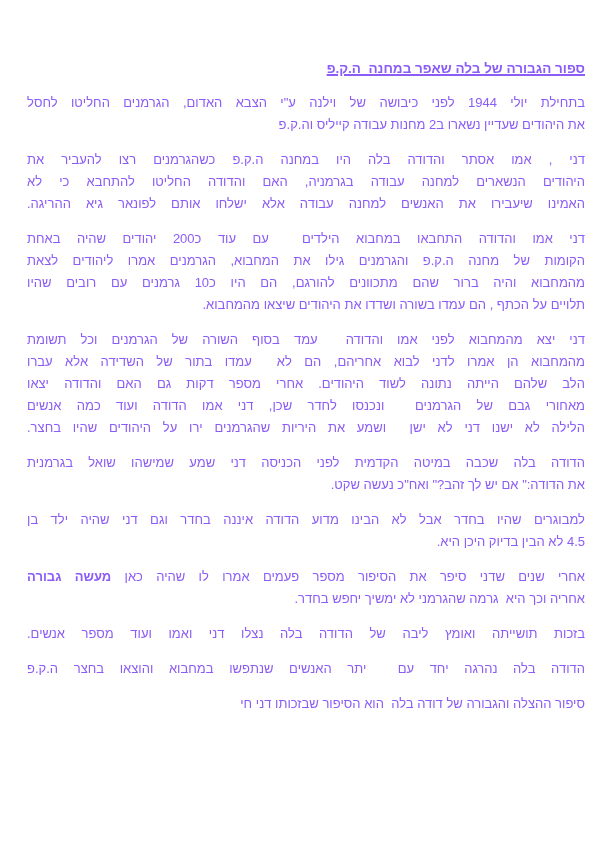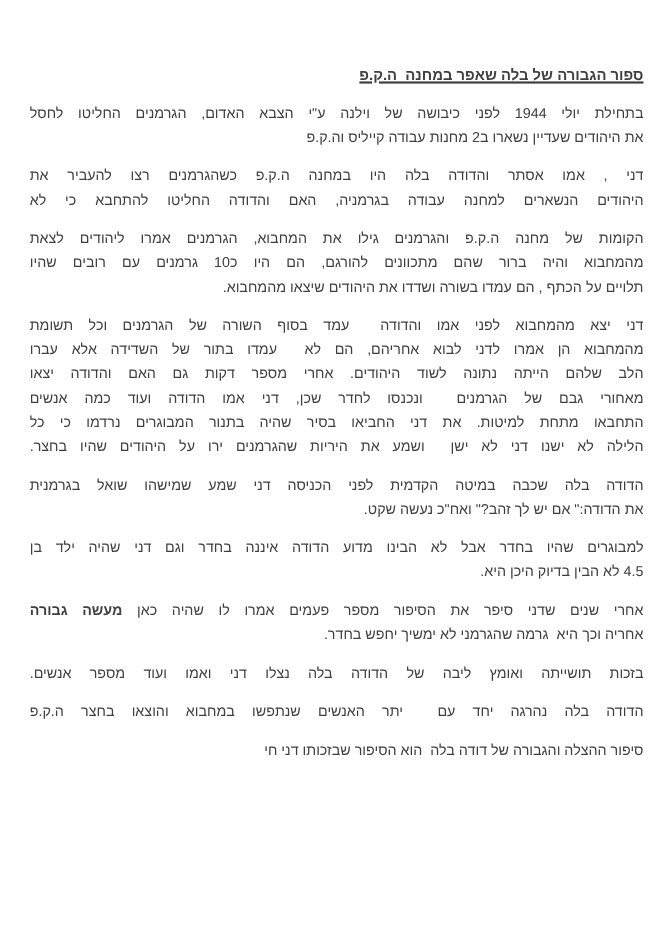--- a/index.html
+++ b/index.html
@@ -45,42 +45,43 @@
     text-align: justify;
     text-align-last: justify;
   }
   .line b {
     font-weight: bold;
   }
 </style>
 </head>
 <body>
 
-<div class="page" style="background: rgb(255, 255, 255); color: #404040;">
+<div class="page" style="background: rgb(255, 255, 255); color: #8b5cf6;">
   <div class="title">ספור הגבורה של בלה שאפר במחנה  ה.ק.פ</div>
   <div id="doc-body">
       <div class="para">
         <div class="line full">בתחילת יולי 1944 לפני כיבושה של וילנה ע"י הצבא האדום, הגרמנים החליטו לחסל</div>
         <div class="line">את היהודים שעדיין נשארו ב2 מחנות עבודה קייליס וה.ק.פ</div>
       </div>
       <div class="para">
         <div class="line full">דני , אמו אסתר והדודה בלה היו במחנה ה.ק.פ כשהגרמנים רצו להעביר את</div>
         <div class="line full">היהודים הנשארים למחנה עבודה בגרמניה, האם והדודה החליטו להתחבא כי לא</div>
+        <div class="line full">האמינו שיעבירו את האנשים למחנה עבודה אלא ישלחו אותם לפונאר גיא ההריגה.</div>
       </div>
       <div class="para">
+        <div class="line full">דני אמו והדודה התחבאו במחבוא הילדים  עם עוד כ200 יהודים שהיה באחת</div>
         <div class="line full">הקומות של מחנה ה.ק.פ והגרמנים גילו את המחבוא, הגרמנים אמרו ליהודים לצאת</div>
         <div class="line full">מהמחבוא והיה ברור שהם מתכוונים להורגם, הם היו כ10 גרמנים עם רובים שהיו</div>
         <div class="line">תלויים על הכתף , הם עמדו בשורה ושדדו את היהודים שיצאו מהמחבוא.</div>
       </div>
       <div class="para">
         <div class="line full">דני יצא מהמחבוא לפני אמו והדודה  עמד בסוף השורה של הגרמנים וכל תשומת</div>
         <div class="line full">מהמחבוא הן אמרו לדני לבוא אחריהם, הם לא  עמדו בתור של השדידה אלא עברו</div>
         <div class="line full">הלב שלהם הייתה נתונה לשוד היהודים. אחרי מספר דקות גם האם והדודה יצאו</div>
         <div class="line full">מאחורי גבם של הגרמנים  ונכנסו לחדר שכן, דני אמו הדודה ועוד כמה אנשים</div>
-        <div class="line full">התחבאו מתחת למיטות. את דני החביאו בסיר שהיה בתנור המבוגרים נרדמו כי כל</div>
         <div class="line full">הלילה לא ישנו דני לא ישן  ושמע את היריות שהגרמנים ירו על היהודים שהיו בחצר.</div>
       </div>
       <div class="para">
         <div class="line full">הדודה בלה שכבה במיטה הקדמית לפני הכניסה דני שמע שמישהו שואל בגרמנית</div>
         <div class="line">את הדודה:" אם יש לך זהב?" ואח"כ נעשה שקט.</div>
       </div>
       <div class="para">
         <div class="line full">למבוגרים שהיו בחדר אבל לא הבינו מדוע הדודה איננה בחדר וגם דני שהיה ילד בן</div>
         <div class="line">4.5 לא הבין בדיוק היכן היא.</div>
       </div>

